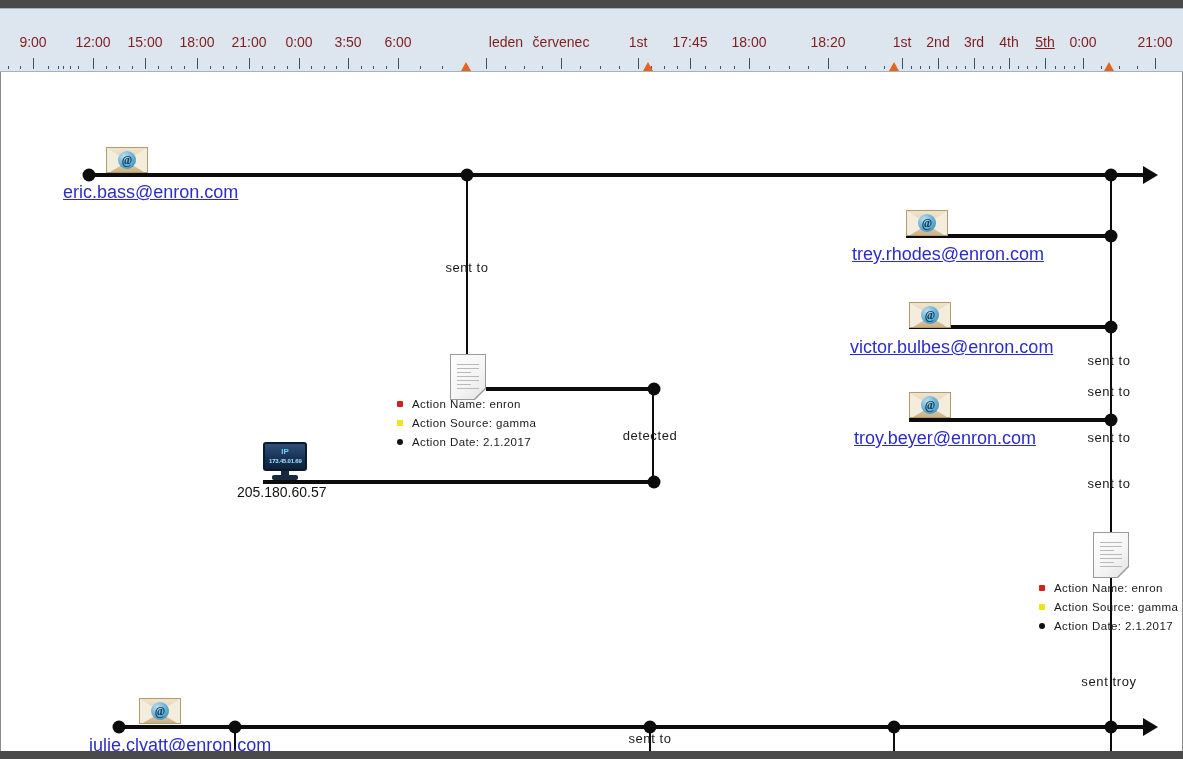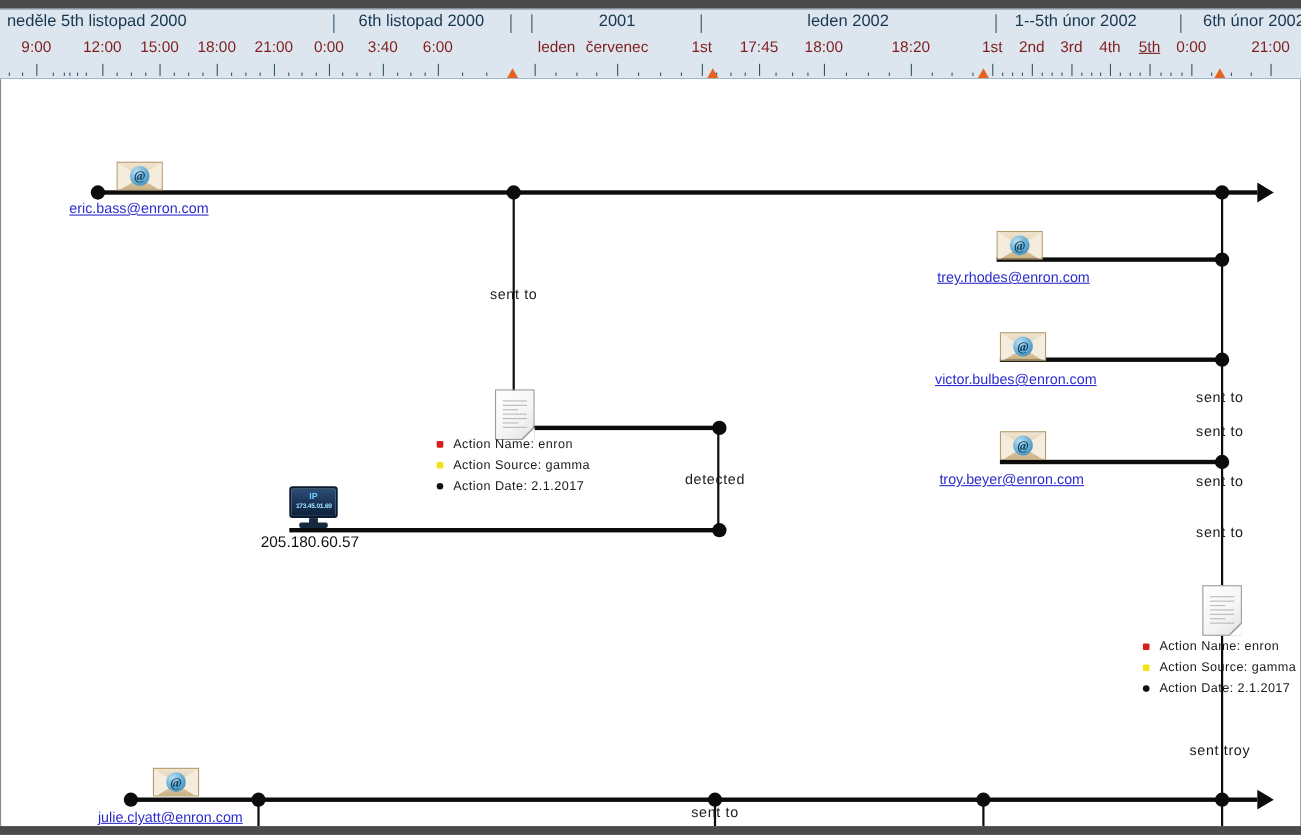--- a/index.html
+++ b/index.html
@@ -146,21 +146,21 @@
     font-size: 13px;
     color: #1a1a1a;
     letter-spacing: 0.6px;
     white-space: nowrap;
     transform: translateX(-50%);
     font-family: "Liberation Sans", sans-serif;
   }
 
   .entity-link {
     position: absolute;
-    font-size: 13px;
+    font-size: 18px;
     color: #2c2ccc;
     text-decoration: underline;
     white-space: nowrap;
     font-family: "Liberation Sans", sans-serif;
     cursor: pointer;
   }
   .entity-plain {
     position: absolute;
     font-size: 14px;
     color: #111111;
@@ -303,42 +303,28 @@
   .attr-text { display: inline-block; }
 </style>
 </head>
 <body>
 
 <div id="app">
 
   <div class="titlebar"></div>
 
   <div class="ruler">
-    <div class="ruler-row-major" id="majorRow">
-        <div class="major-label" style="left: 88px;">neděle 5th listopad 2000</div>
-        <div class="major-label" style="left: 383px;">6th listopad 2000</div>
-        <div class="major-label" style="left: 561px;">2001</div>
-        <div class="major-label" style="left: 771px;">leden 2002</div>
-        <div class="major-label" style="left: 978px;">1--5th únor 2002</div>
-        <div class="major-label" style="left: 1140px;">6th únor 2002</div>
-        <div class="major-sep" style="left: 303px;"></div>
-        <div class="major-sep" style="left: 464px;"></div>
-        <div class="major-sep" style="left: 483px;"></div>
-        <div class="major-sep" style="left: 637px;"></div>
-        <div class="major-sep" style="left: 905px;"></div>
-        <div class="major-sep" style="left: 1073px;"></div>
-      </div>
     <div class="ruler-row-minor" id="minorRow">
         <div class="minor-label" style="left: 33px;">9:00</div>
         <div class="minor-label" style="left: 93px;">12:00</div>
         <div class="minor-label" style="left: 145px;">15:00</div>
         <div class="minor-label" style="left: 197px;">18:00</div>
         <div class="minor-label" style="left: 249px;">21:00</div>
         <div class="minor-label" style="left: 299px;">0:00</div>
-        <div class="minor-label" style="left: 348px;">3:40</div>
+        <div class="minor-label" style="left: 348px;">3:50</div>
         <div class="minor-label" style="left: 398px;">6:00</div>
         <div class="minor-label" style="left: 506px;">leden</div>
         <div class="minor-label" style="left: 561px;">červenec</div>
         <div class="minor-label" style="left: 638px;">1st</div>
         <div class="minor-label" style="left: 690px;">17:45</div>
         <div class="minor-label" style="left: 749px;">18:00</div>
         <div class="minor-label" style="left: 828px;">18:20</div>
         <div class="minor-label" style="left: 902px;">1st</div>
         <div class="minor-label" style="left: 938px;">2nd</div>
         <div class="minor-label" style="left: 974px;">3rd</div>

